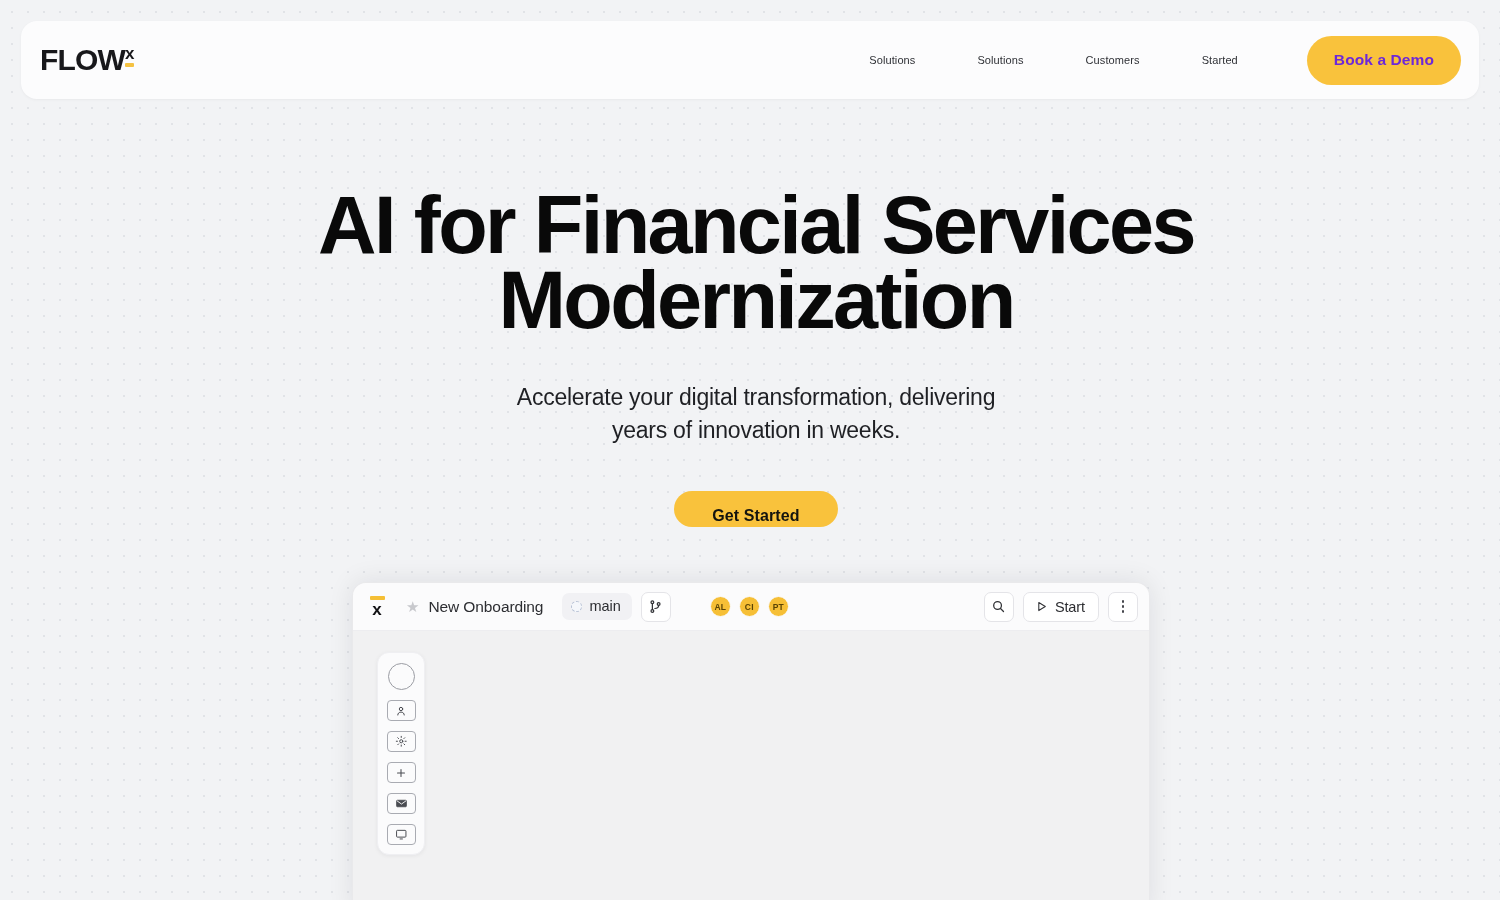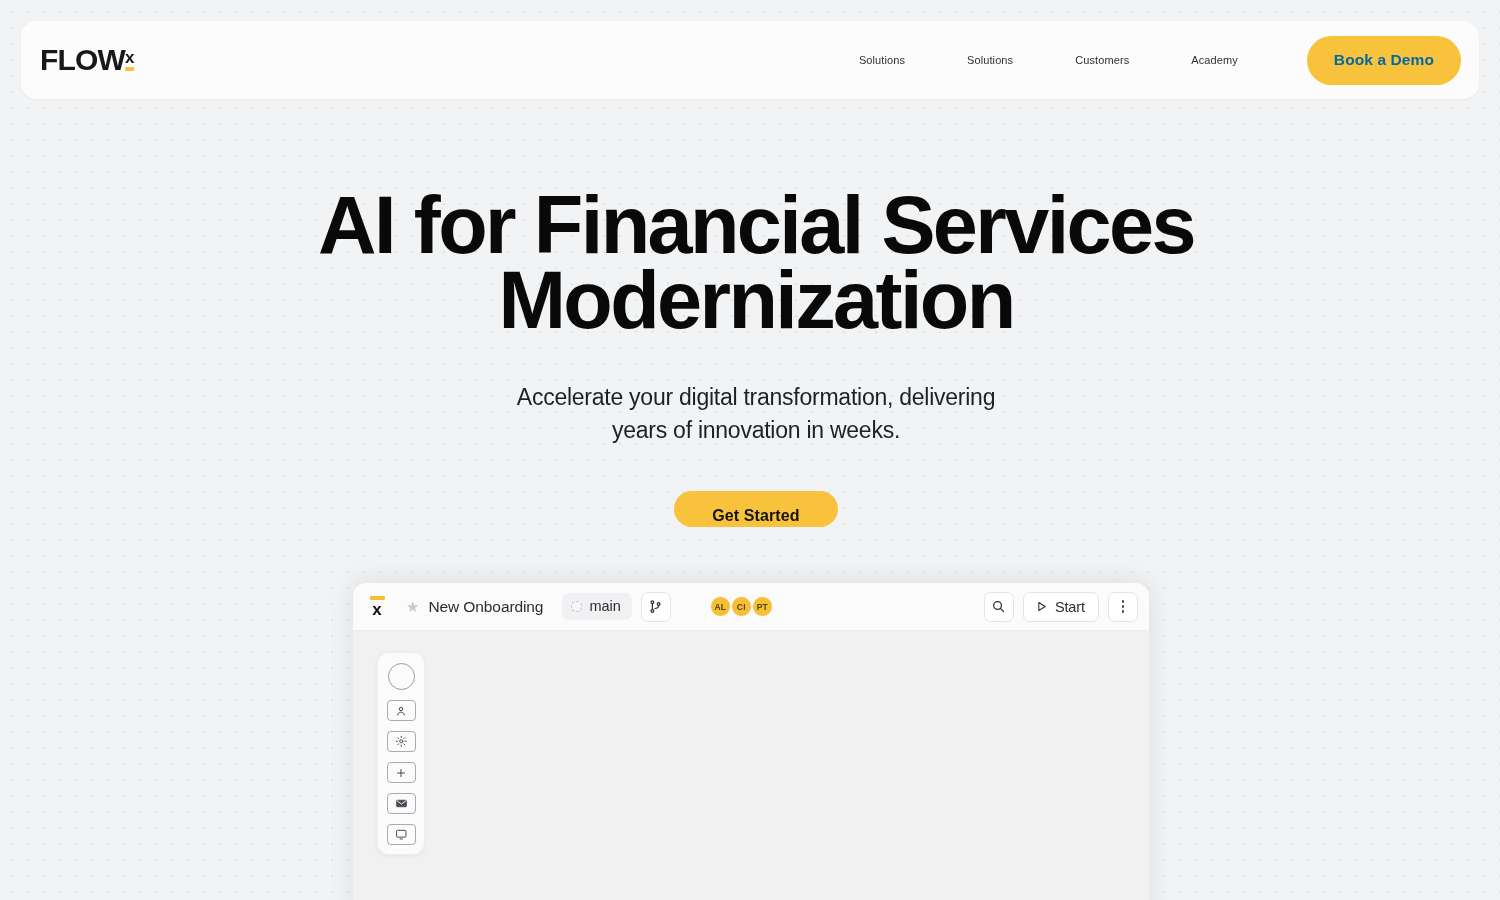--- a/index.html
+++ b/index.html
@@ -32,21 +32,21 @@
     background: #fcfcfd;
     border-radius: 16px;
     display: flex;
     align-items: center;
     padding: 0 18px 0 19px;
     box-shadow: 0 1px 3px rgba(16,18,23,0.045);
   }
 
   .logo {
     display: flex;
-    align-items: center;
+    align-items: flex-start;
     line-height: 1;
     cursor: pointer;
     user-select: none;
   }
   .logo-word {
     font-size: 30px;
     font-weight: 800;
     letter-spacing: -0.8px;
     color: #18181b;
     line-height: 30px;
@@ -85,21 +85,21 @@
     color: #2f3136;
     padding: 10px 31px;
     cursor: pointer;
     letter-spacing: 0.1px;
     white-space: nowrap;
   }
 
   .demo-btn {
     margin-left: 38px;
     background: #f9c23c;
-    color: #0369a1;
+    color: #6d28d9;
     font-size: 15.5px;
     font-weight: 700;
     letter-spacing: 0.1px;
     border: none;
     border-radius: 999px;
     padding: 15px 27px 16px;
     cursor: pointer;
     font-family: inherit;
     white-space: nowrap;
   }
@@ -245,21 +245,21 @@
     align-items: center;
     justify-content: center;
     cursor: pointer;
     flex: none;
   }
   .icon-btn.git { margin-left: 9px; }
 
   .avatars {
     display: flex;
     margin-left: 39px;
-    gap: 0;
+    gap: 8px;
   }
   .avatar {
     width: 21px; height: 21px;
     border-radius: 50%;
     background: #f6bf36;
     color: #5b4405;
     font-size: 8.5px;
     font-weight: 700;
     letter-spacing: 0.2px;
     display: flex;
@@ -358,21 +358,21 @@
     <span class="logo-x-wrap">
       <span class="logo-x">x</span>
       <span class="logo-underline"></span>
     </span>
   </div>
 
   <nav class="nav">
     <a class="nav-item">Solutions</a>
     <a class="nav-item">Solutions</a>
     <a class="nav-item">Customers</a>
-    <a class="nav-item">Academy</a>
+    <a class="nav-item">Started</a>
     <button class="demo-btn">Book a Demo</button>
   </nav>
 
 </div>
 
 <section class="hero">
 
   <h1 class="hero-title">
     <span>AI for Financial Services</span><br>
     <span>Modernization</span>

